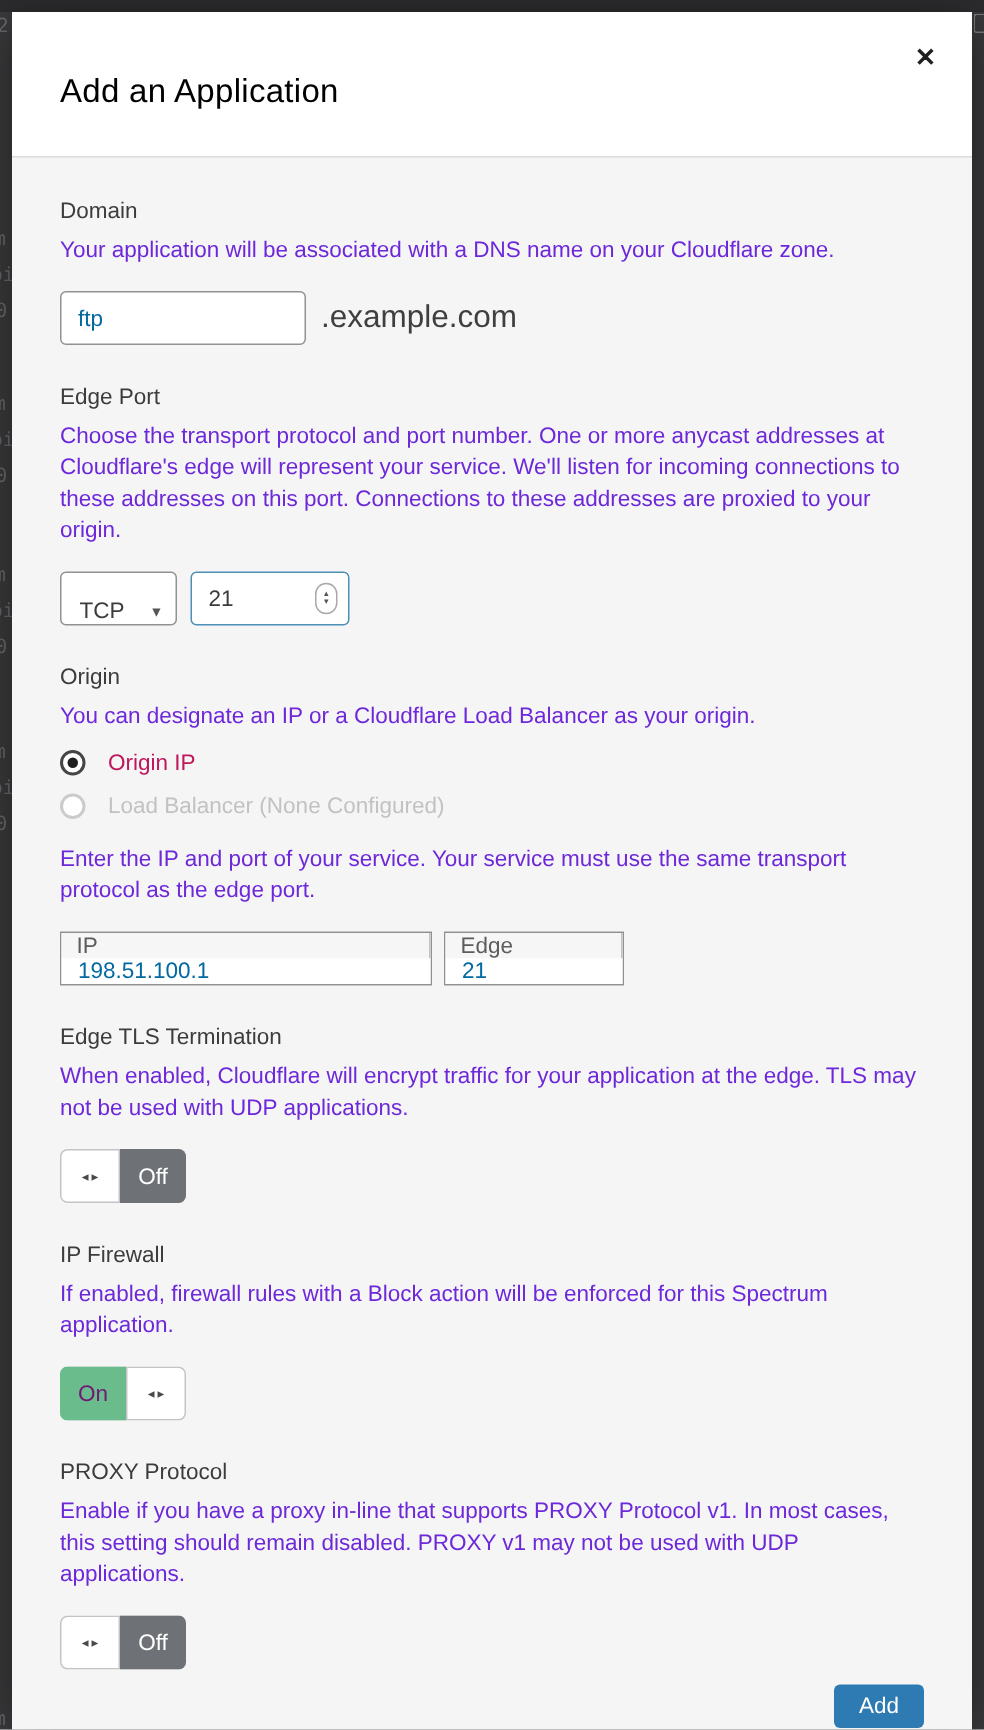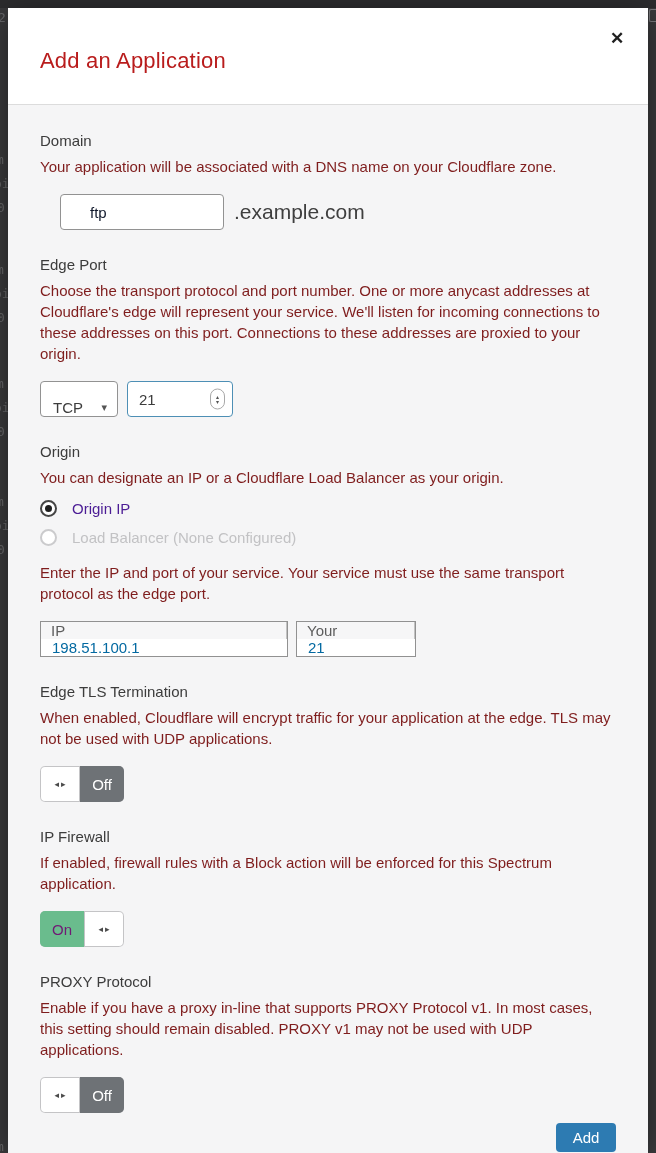--- a/index.html
+++ b/index.html
@@ -27,41 +27,41 @@
     opacity: .7;
   }
 
   .modal {
     position: absolute; left: 8px; top: 8px; width: 640px; height: 1137px;
     background: #fff; border-radius: 2px;
     box-shadow: 0 6px 30px rgba(0,0,0,.45);
     display: flex; flex-direction: column;
   }
   .modal-header { position: relative; padding: 40px 32px 30px 32px; background: #fff; }
-  .modal-title { font-size: 22px; font-weight: 400; color: #b91c1c; letter-spacing: .2px; }
+  .modal-title { font-size: 22px; font-weight: 400; color: #000000; letter-spacing: .2px; }
   .close-btn {
     position: absolute; top: 20px; right: 20px; width: 22px; height: 22px;
     background: none; border: none; cursor: pointer;
     font-size: 17px; font-weight: 700; color: #1f1f1f; line-height: 22px; text-align: center;
   }
   .modal-body {
     flex: 1; background: #f5f5f6; border-top: 1px solid #dcdcdc;
     padding: 27px 32px 30px 32px;
   }
 
   .section-label { font-size: 15px; font-weight: 400; color: #3c3c3c; margin-bottom: 7px; }
-  .section-desc { font-size: 15px; line-height: 21px; color: #7f1d1d; max-width: 578px; }
+  .section-desc { font-size: 15px; line-height: 21px; color: #6d28d9; max-width: 578px; }
   .section { margin-bottom: 26px; }
 
   .control-row { display: flex; align-items: center; margin-top: 17px; }
 
   .text-input {
     height: 36px; border: 1px solid #929292; border-radius: 4px;
-    background: #fff; font-family: inherit; font-size: 15px; color: #0f172a;
-    padding: 0 29px; outline: none; margin-left: 20px;
+    background: #fff; font-family: inherit; font-size: 15px; color: #0369a1;
+    padding: 0 11px; outline: none;
   }
   .domain-input { width: 164px; }
   .input-suffix { font-size: 21px; color: #3f3f3f; margin-left: 10px; }
 
   .select-box {
     display: inline-flex; align-items: center; justify-content: space-between;
     width: 78px; height: 36px; border: 1px solid #929292; border-radius: 4px;
     background: #fff; padding: 16px 10px 0 12px; cursor: pointer; font-size: 15px;
   }
   .select-caret { font-size: 11px; color: #555; }
@@ -81,21 +81,21 @@
   .stepper span { font-size: 6px; line-height: 5px; color: #555; }
 
   .radio-row { display: flex; align-items: center; margin-top: 12px; }
   .radio-outer {
     width: 17px; height: 17px; border-radius: 50%; border: 2px solid #454545;
     display: inline-flex; align-items: center; justify-content: center;
     background: #fff; flex: 0 0 auto; cursor: pointer;
   }
   .radio-outer.disabled { border-color: #cbcbcd; cursor: default; }
   .radio-dot { width: 7px; height: 7px; border-radius: 50%; background: #1f1f1f; }
-  .radio-label { font-size: 15px; margin-left: 15px; color: #4c1d95; }
+  .radio-label { font-size: 15px; margin-left: 15px; color: #be185d; }
   .radio-label.disabled { color: #c2c2c4; }
   .origin-desc { margin-top: 16px; }
 
   .input-group {
     display: inline-flex; align-items: stretch; height: 36px;
     border: 1px solid #919191; background: #fff; flex-direction: column;
   }
   .input-group .prefix {
     display: flex; align-items: center; padding: 0 10px;
     background: #f6f6f7; border-right: 1px solid #c2c2c2;
@@ -207,21 +207,21 @@
         </div>
 
         <div class="section-desc origin-desc">Enter the IP and port of your service. Your service must use the same transport protocol as the edge port.</div>
 
         <div class="control-row">
           <div class="input-group ip-group">
             <span class="prefix">IP</span>
             <input type="text" value="198.51.100.1" style="">
           </div>
           <div class="input-group port-group">
-            <span class="prefix">Your</span>
+            <span class="prefix">Edge</span>
             <input type="text" value="21" style="">
           </div>
         </div>
       </div>
 
       <div class="section">
         <div class="section-label">Edge TLS Termination</div>
         <div class="section-desc">When enabled, Cloudflare will encrypt traffic for your application at the edge. TLS may not be used with UDP applications.</div>
         <div class="toggle off">
           <span class="half knob">

